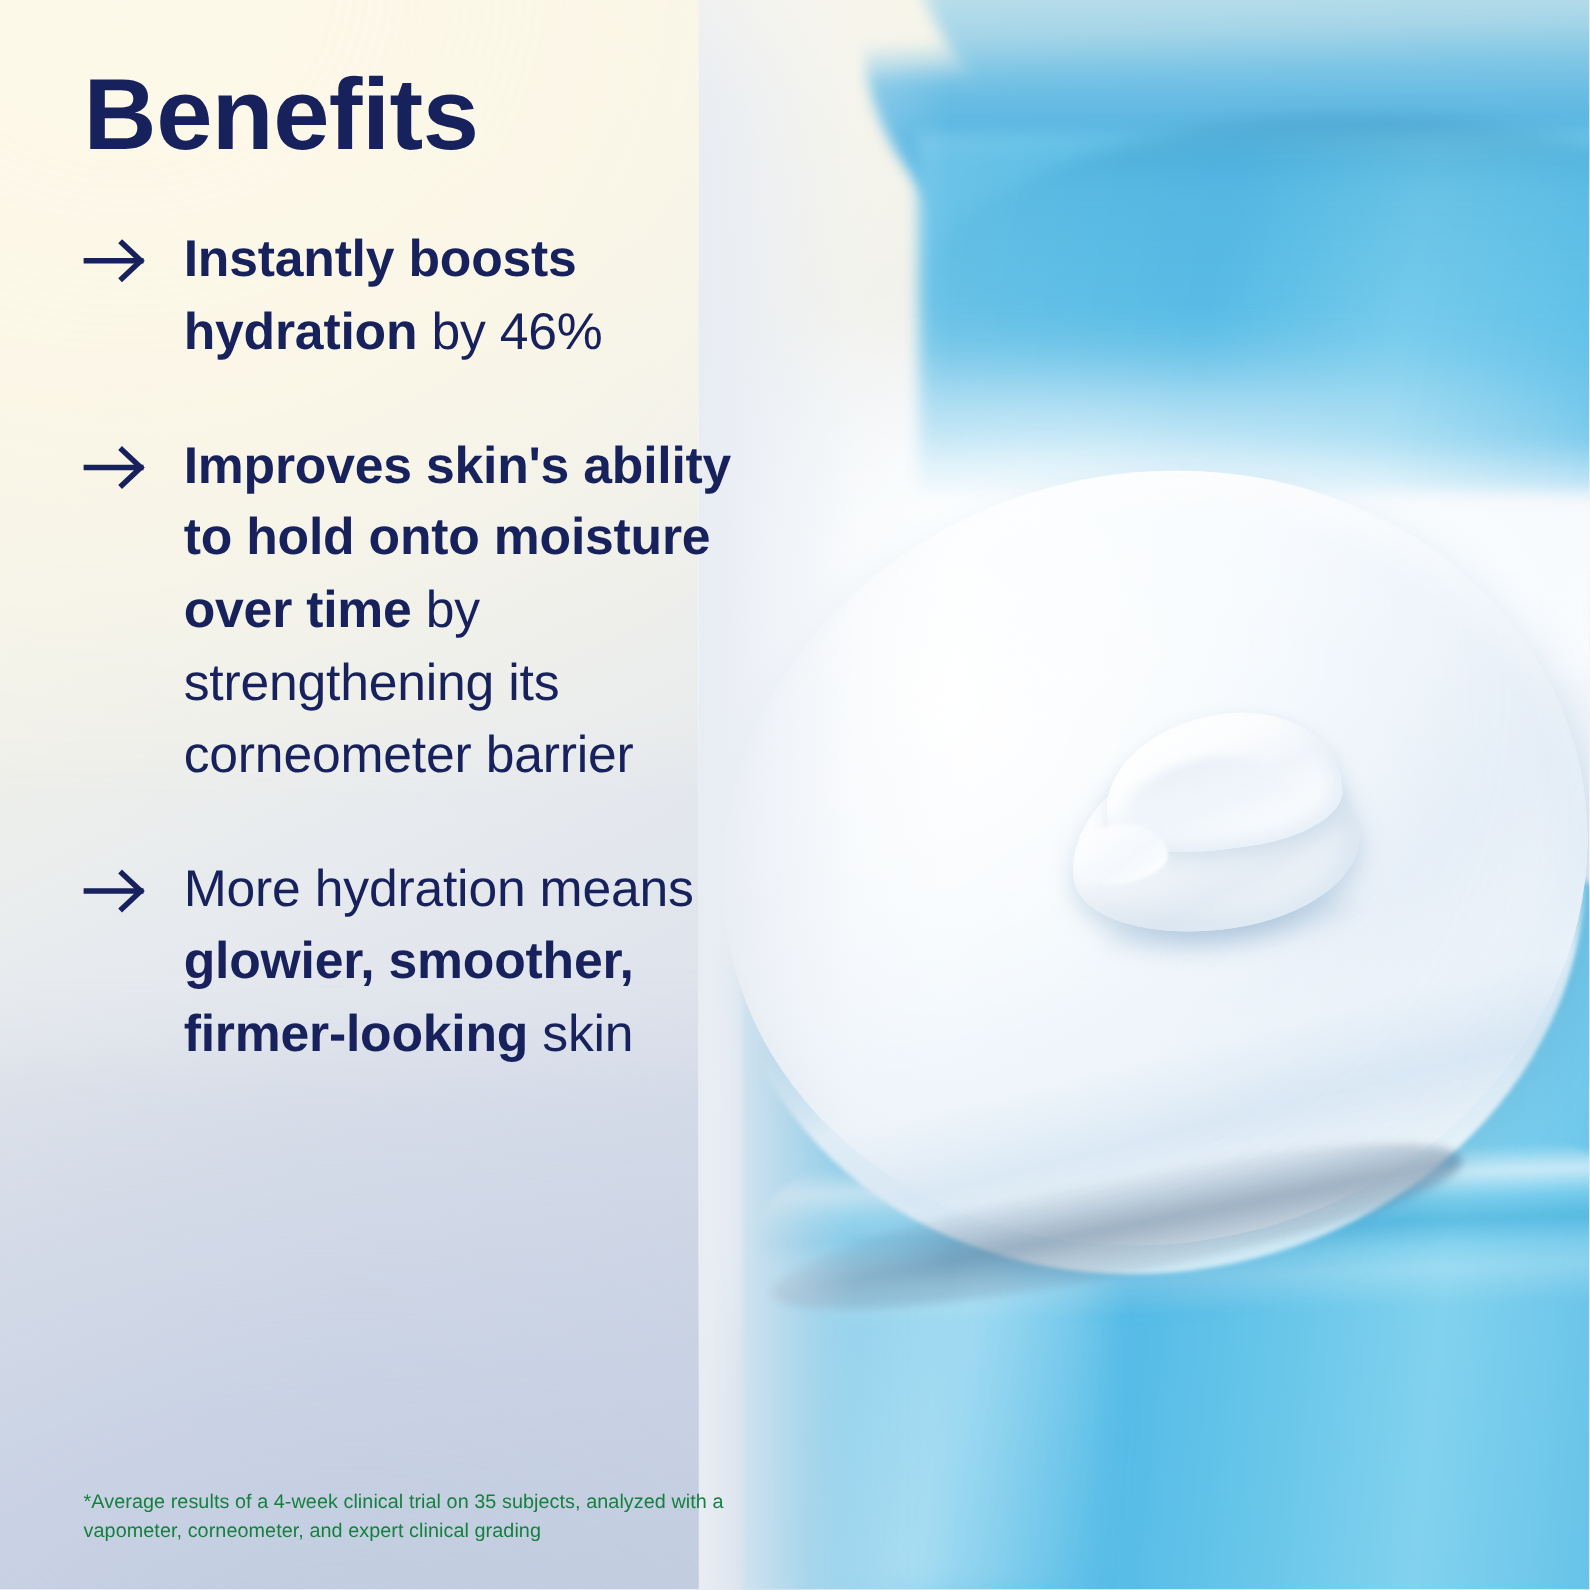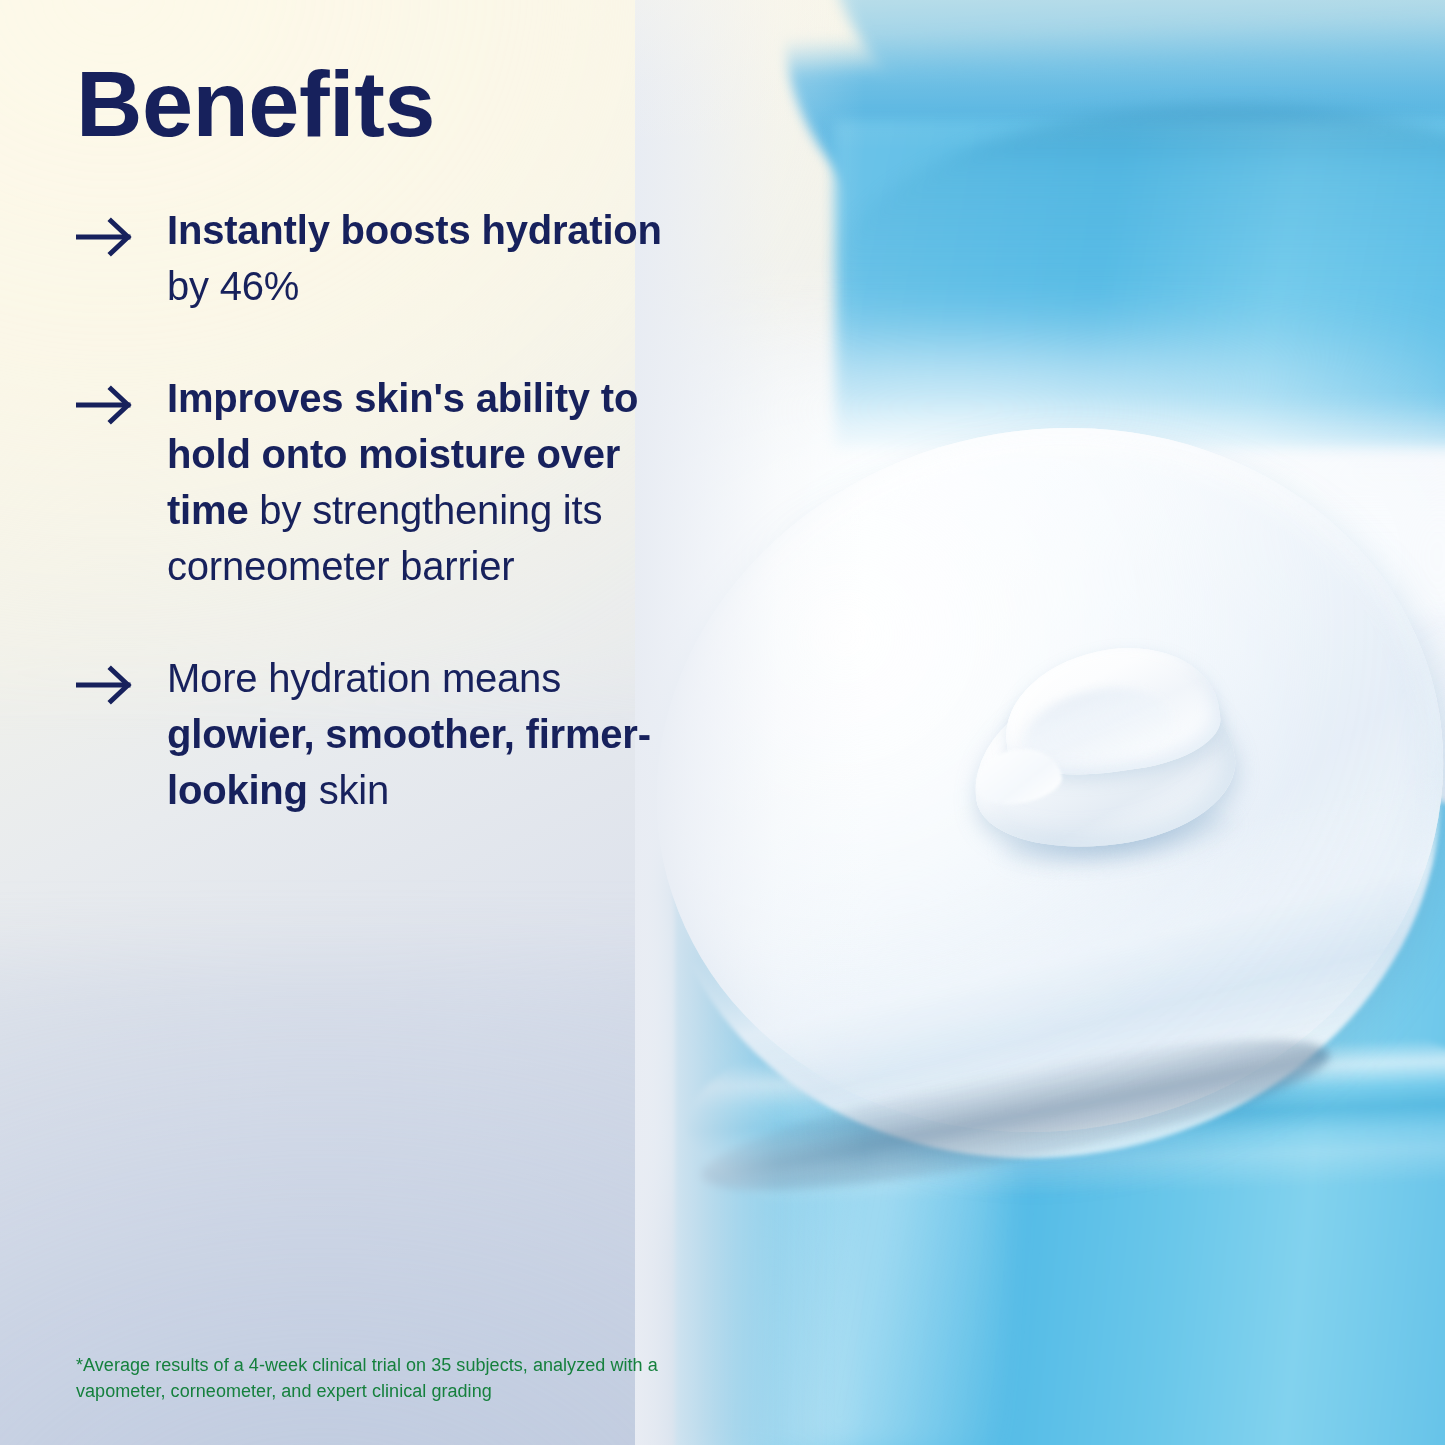--- a/index.html
+++ b/index.html
@@ -477,21 +477,21 @@
     position: absolute;
     left: 4px;
     top: 14px;
     width: 60px;
     height: 42px;
     display: block;
   }
 
   .benefit-text {
     margin: 0;
-    font-size: 40px;
+    font-size: 47px;
     line-height: 1.40;
     font-weight: 400;
     color: #17215c;
     letter-spacing: -0.2px;
   }
   .benefit-text .b { font-weight: 700; }
 
   .footnote {
     position: absolute;
     left: 76px;

